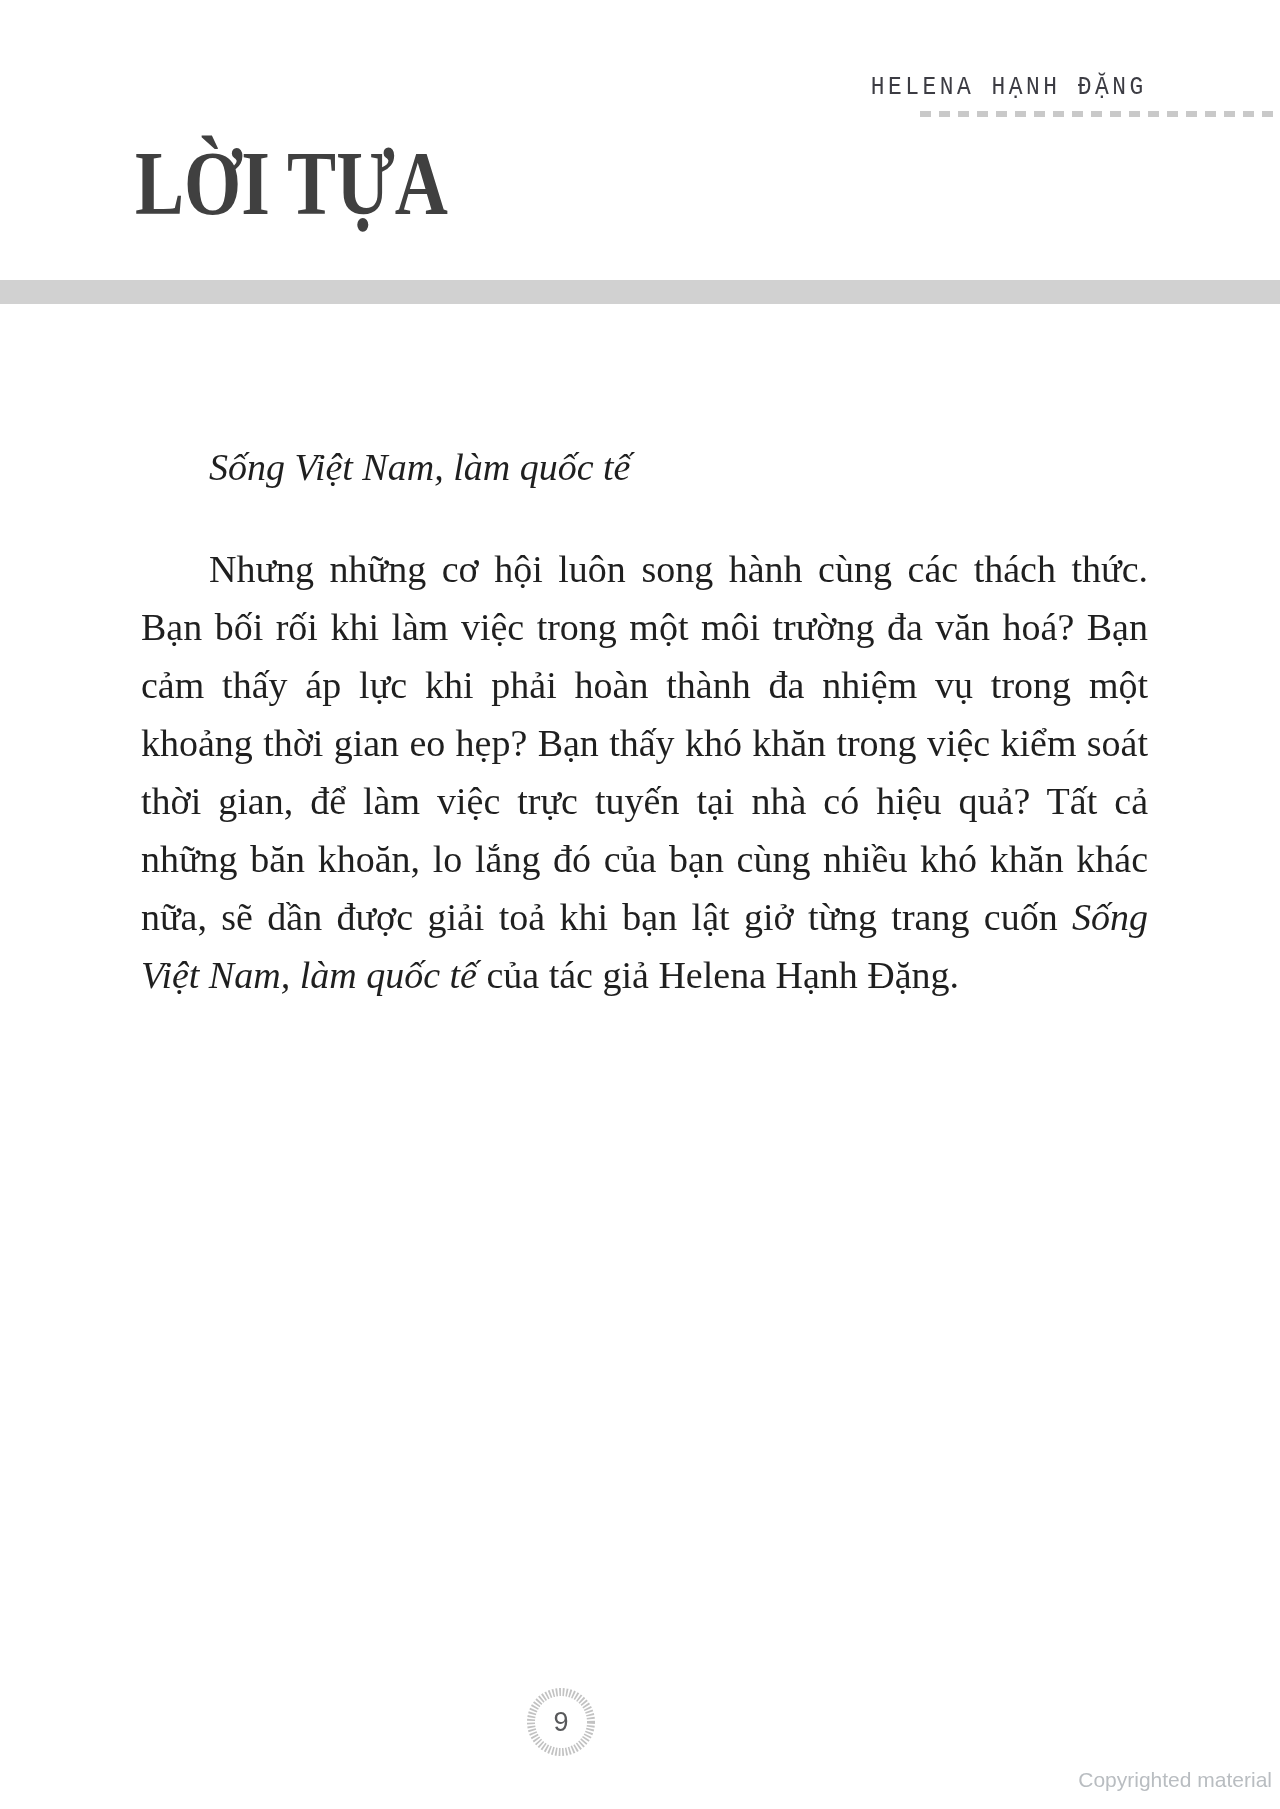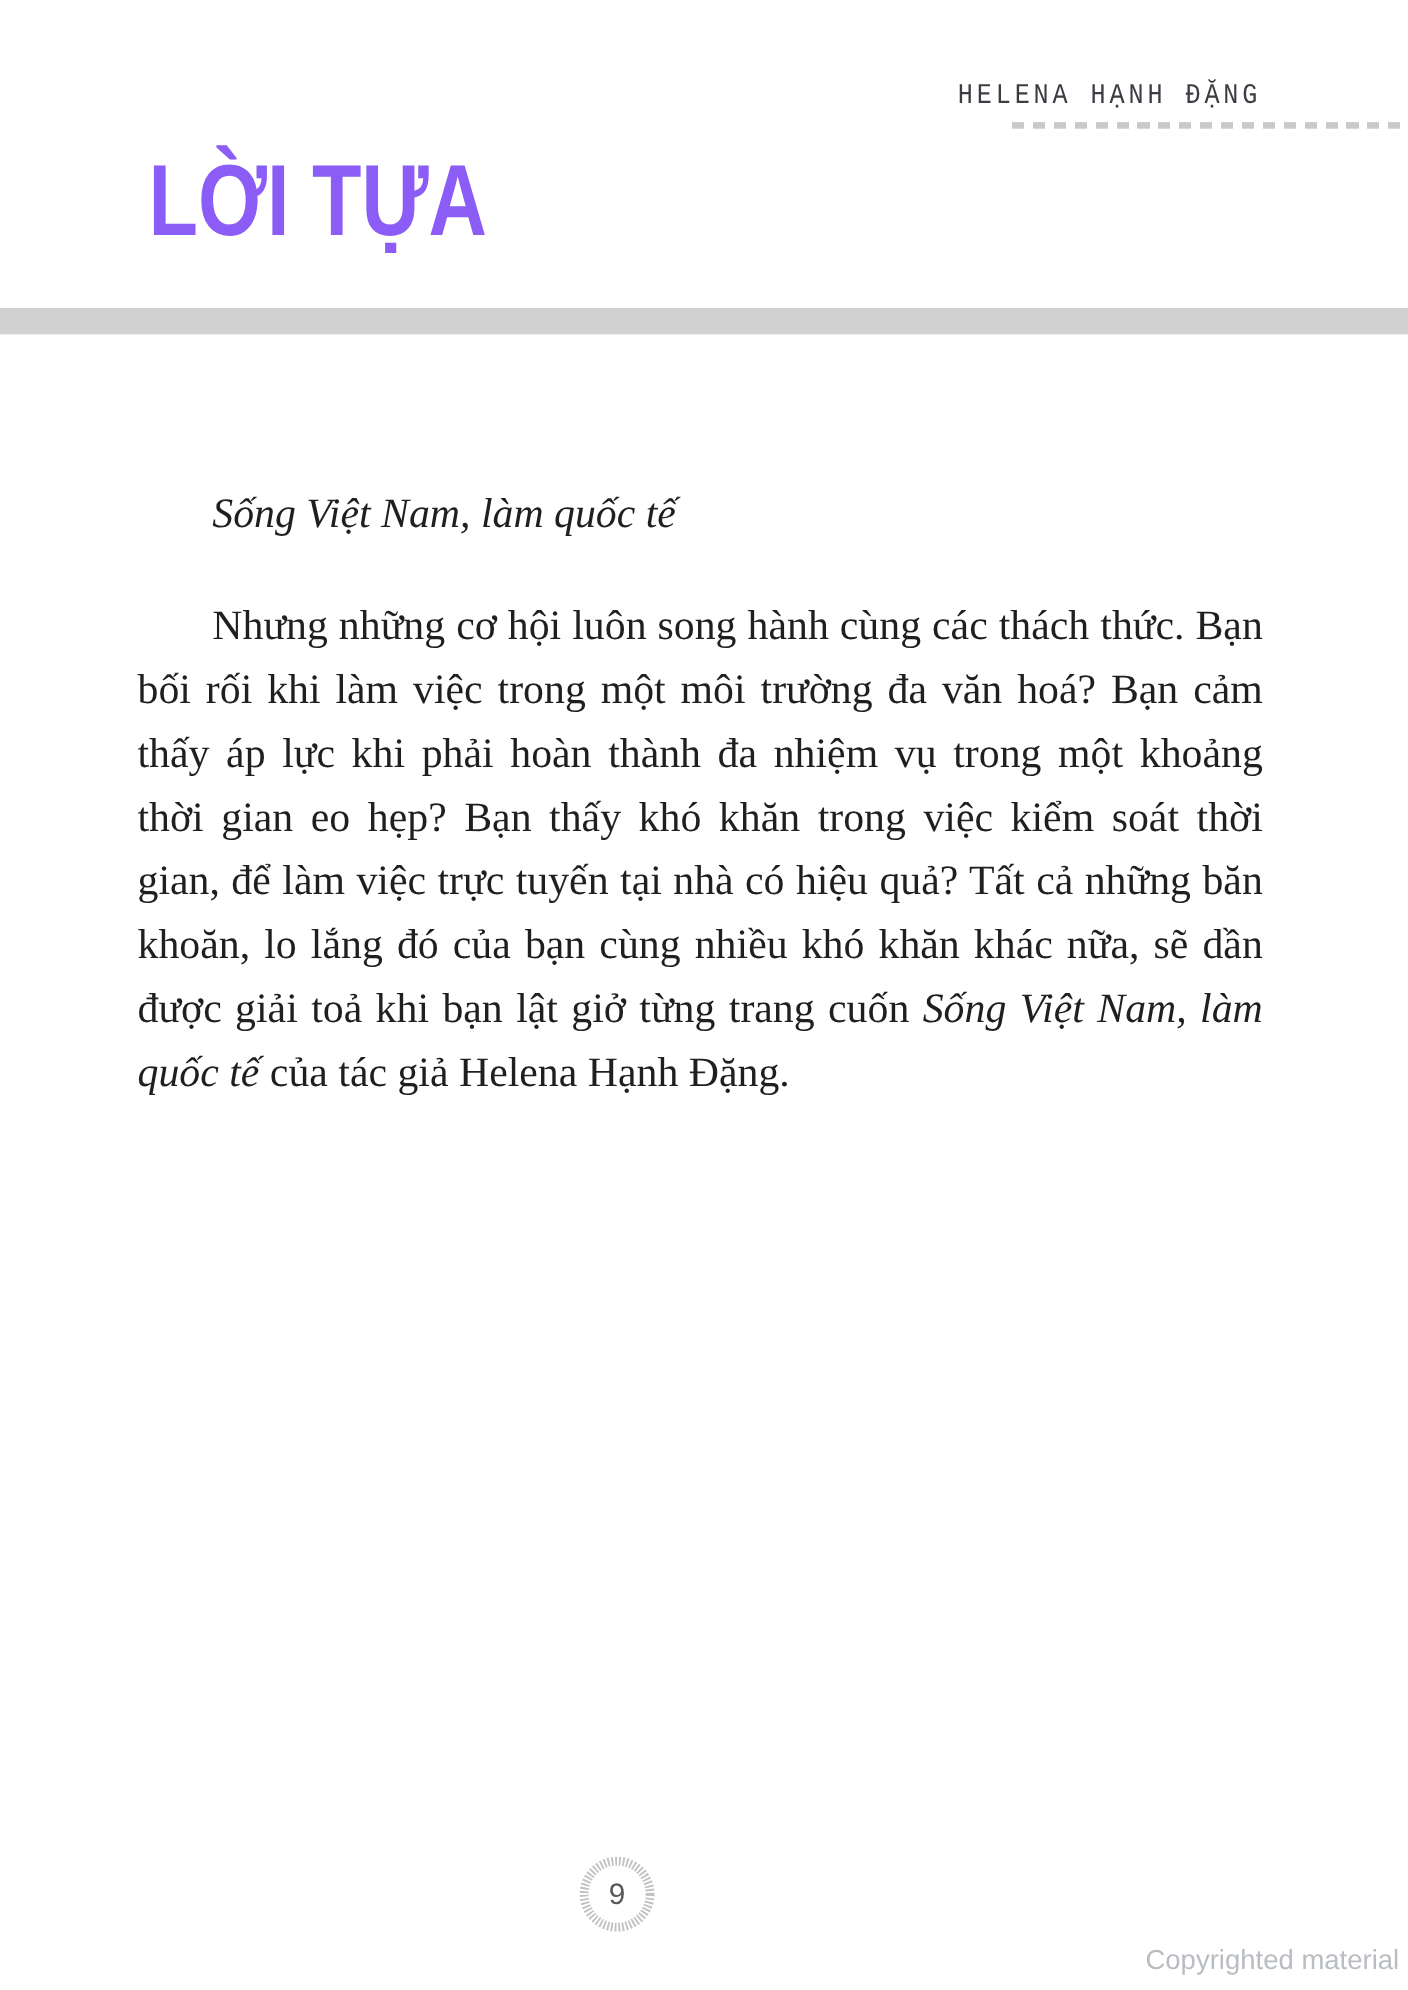--- a/index.html
+++ b/index.html
@@ -34,25 +34,25 @@
     top: 111px; left: 920px; right: 0;
     height: 6px;
     background: repeating-linear-gradient(90deg, #c9c9c9 0 11px, transparent 11px 19px);
   }
 
   
   .title {
     position: absolute;
     top: 128px; left: 135px;
     margin: 0;
-    font-family: Liberation Sans, sans-serif;
+    font-family: Liberation Serif, serif;
     font-size: 92px;
     line-height: 110px;
     font-weight: bold;
-    color: #8b5cf6;
+    color: #404040;
     white-space: nowrap;
   }
   .condense {
     display: inline-block;
     transform: scaleX(0.8);
     transform-origin: 0 50%;
     letter-spacing: 0px;
   }
 
   
@@ -64,42 +64,42 @@
   }
 
   
   .content {
     position: absolute;
     top: 438px; left: 125px; right: 132px;
     font-size: 38px;
     line-height: 58px;
   }
   .content p {
-    margin: 0 0 44px 0;
+    margin: 0 0 44px 16px;
     text-indent: 68px;
     text-align: justify;
   }
   .intro-line {
     font-style: italic;
     text-align: left;
     margin-bottom: 46px;
   }
   .book-title-italic { font-style: italic; }
 
   
   .page-number-ornament {
     position: absolute;
     top: 1686px; left: 525px;
     width: 72px; height: 72px;
   }
   .copyright {
     position: absolute;
     top: 1768px; right: 8px;
     font-family: "Liberation Sans", "DejaVu Sans", sans-serif;
-    font-size: 25px;
+    font-size: 21px;
     color: #b9bdc1;
   }
 </style>
 </head>
 <body>
 
 <div class="page">
 
   <div class="author-name">
     <span class="author-inner">HELENA HẠNH ĐẶNG</span>

